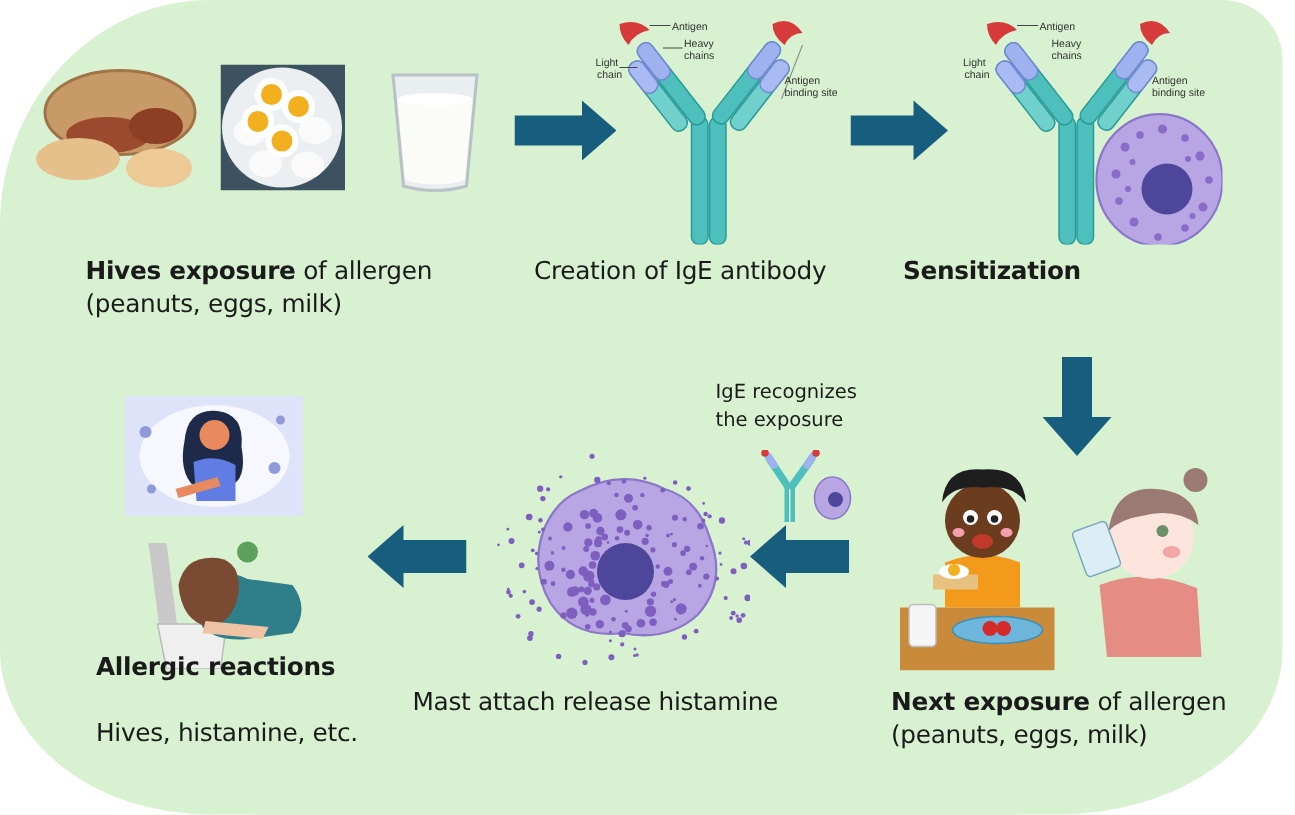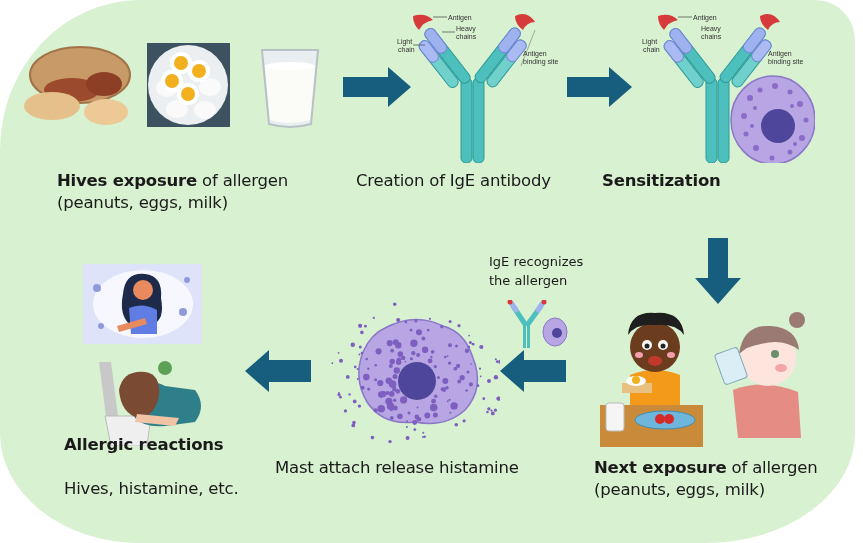--- a/index.html
+++ b/index.html
@@ -180,23 +180,23 @@
   <circle cx="62" cy="44" r="4" fill="#6a8f6a"></circle>
   <ellipse cx="68" cy="58" rx="6" ry="4" fill="#f4a6a6"></ellipse>
   <rect x="6" y="40" width="24" height="32" rx="3" fill="#dceef5" stroke="#7aa7bd" transform="rotate(-20 18 56)"></rect>
 </svg>
 
 <div class="label" style="left:594px;top:457px">
   <b>Next exposure</b><span> of allergen</span><br>
   <span>(peanuts, eggs, milk)</span>
 </div>
 
-<div class="small-label" style="left:489px;top:252px">
+<div class="small-label" style="left:477px;top:252px">
   <span>IgE recognizes</span><br>
-  <span>the allergen</span>
+  <span>the exposure</span>
 </div>
 <svg class="abs" style="left:503px;top:300px" width="66" height="50" viewBox="0 0 66 50">
   <rect x="20" y="22" width="3" height="26" fill="#4dbfbd"></rect>
     <rect x="24" y="22" width="3" height="26" fill="#4dbfbd"></rect>
   <line x1="22" y1="24" x2="10" y2="6" stroke="#4dbfbd" stroke-width="5" stroke-linecap="round"></line>
   <line x1="25" y1="24" x2="38" y2="6" stroke="#4dbfbd" stroke-width="5" stroke-linecap="round"></line>
   <line x1="13" y1="10" x2="9" y2="4" stroke="#9fb2f0" stroke-width="5" stroke-linecap="round"></line>
   <line x1="35" y1="10" x2="39" y2="4" stroke="#9fb2f0" stroke-width="5" stroke-linecap="round"></line>
   <circle cx="7" cy="2" r="2.5" fill="#d63a3a"></circle>
     <circle cx="41" cy="2" r="2.5" fill="#d63a3a"></circle>

